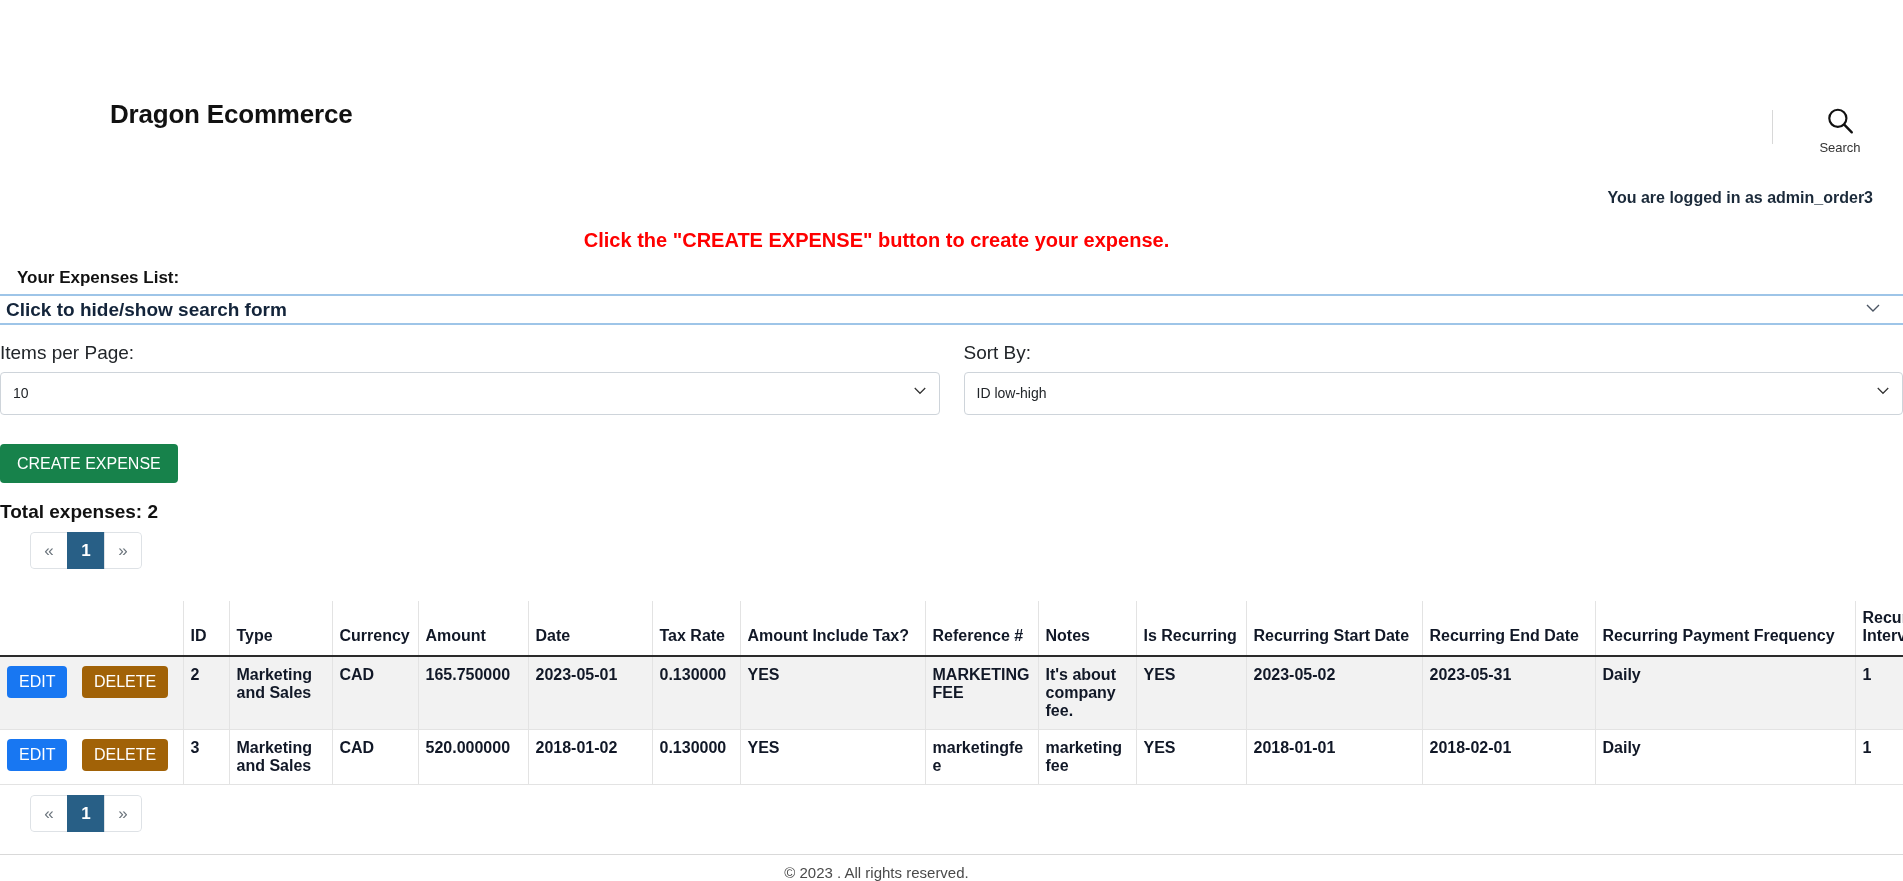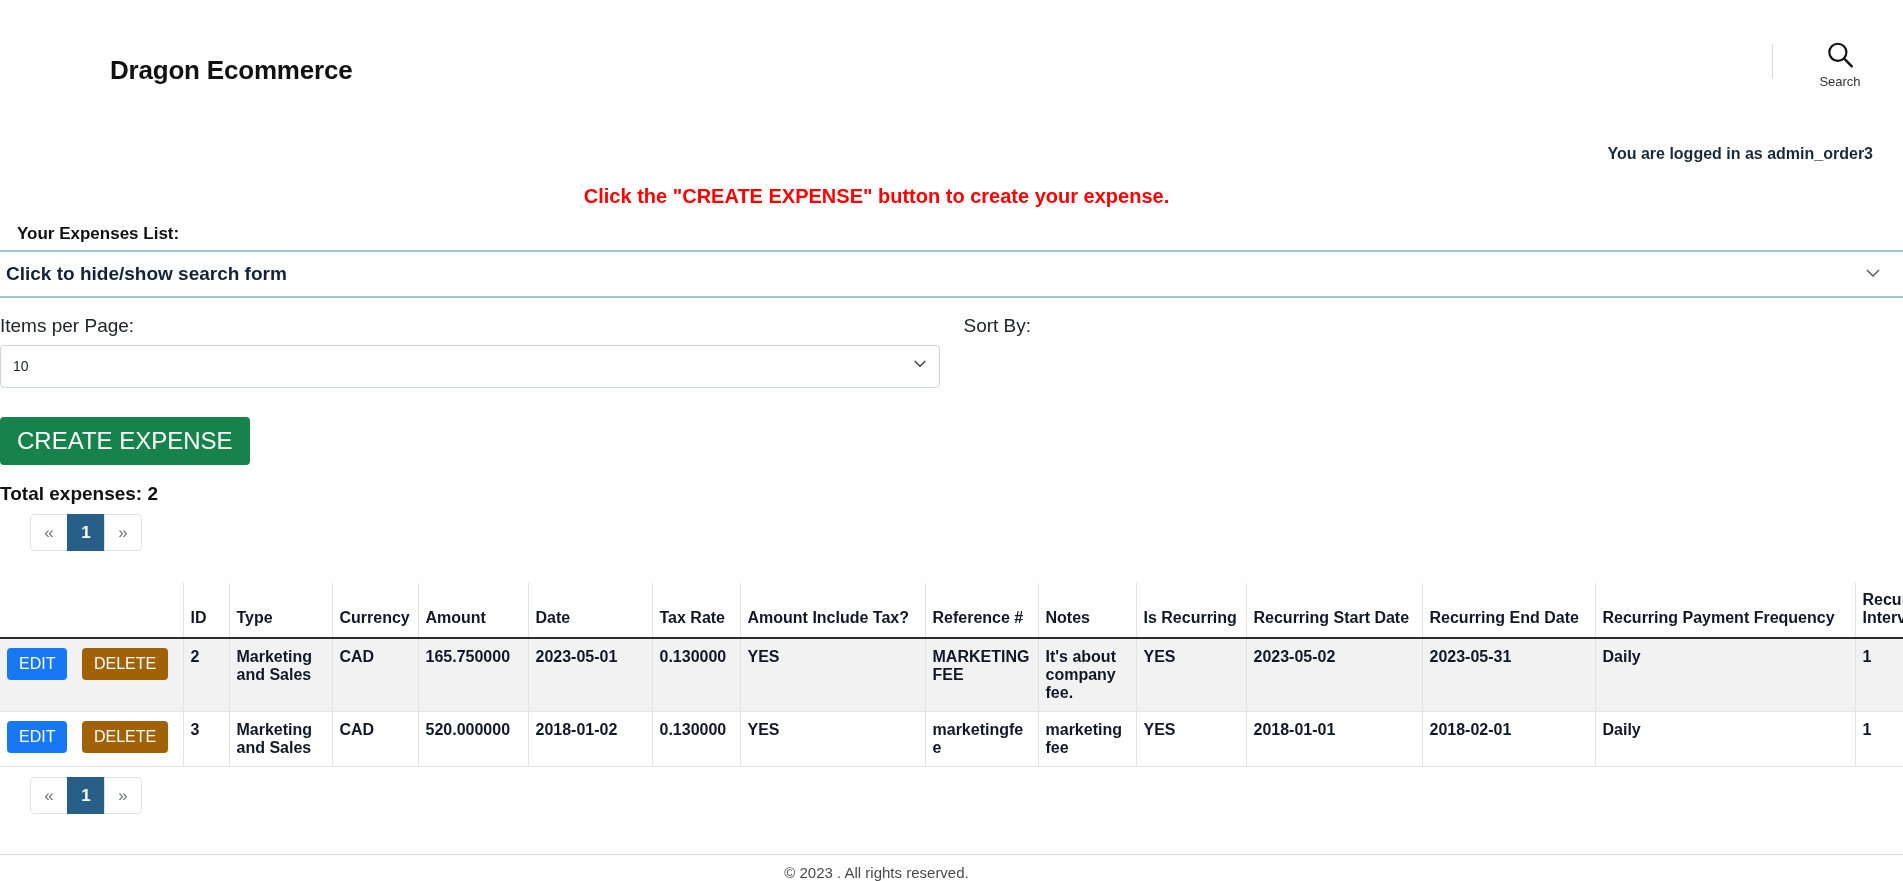--- a/index.html
+++ b/index.html
@@ -20,35 +20,36 @@
     width: 1903px;
     height: 881px;
     overflow: hidden;
   }
 
   
   .site-header {
     position: relative;
     height: 130px;
     padding: 0 0 0 0;
+    margin-top: 44px;
   }
   .brand {
     position: absolute;
     left: 110px;
     top: 55px;
     font-size: 26px;
     font-weight: 700;
     letter-spacing: -0.2px;
     color: #111111;
     white-space: nowrap;
   }
   .header-right {
     position: absolute;
     right: 30px;
-    top: 40px;
+    top: 62px;
     display: flex;
     align-items: flex-start;
     gap: 0;
   }
   .header-divider {
     width: 1px;
     height: 34px;
     background: #d8d8d8;
     margin-right: 34px;
     margin-top: 4px;
@@ -103,21 +104,21 @@
     color: #111;
     margin: 16px 0 6px 0;
     padding-left: 17px;
   }
 
   
   .accordion {
     border-top: 2px solid #9ec5e8;
     border-bottom: 2px solid #9ec5e8;
     background: #ffffff;
-    height: 48px;
+    height: 31px;
     display: flex;
     align-items: center;
     justify-content: space-between;
     padding: 0 22px 0 6px;
     cursor: pointer;
   }
   .accordion-label {
     font-size: 19px;
     font-weight: 700;
     color: #13243a;
@@ -168,21 +169,21 @@
   }
 
   
   .create-btn {
     display: inline-block;
     margin-top: 29px;
     background: #17824b;
     color: #ffffff;
     border: none;
     border-radius: 4px;
-    font-size: 24px;
+    font-size: 16px;
     padding: 11px 17px;
     line-height: 1.1;
     cursor: pointer;
     font-family: "Liberation Sans", sans-serif;
   }
 
   .total-expenses {
     font-size: 19px;
     font-weight: 700;
     color: #111;
@@ -339,20 +340,28 @@
           <span class="caret">
             <svg viewBox="0 0 16 16" width="14" height="14" aria-hidden="true">
               <polyline points="2,5 8,11 14,5" fill="none" stroke="#333333" stroke-width="1.4"></polyline>
             </svg>
           </span>
         </div>
       </div>
 
       <div class="control">
         <div class="control-label">Sort By:</div>
+        <div class="select-box">
+          <span>ID low-high</span>
+          <span class="caret">
+            <svg viewBox="0 0 16 16" width="14" height="14" aria-hidden="true">
+              <polyline points="2,5 8,11 14,5" fill="none" stroke="#333333" stroke-width="1.4"></polyline>
+            </svg>
+          </span>
+        </div>
       </div>
     </div>
 
     
     <button class="create-btn">CREATE EXPENSE</button>
 
     
     <div class="total-expenses">Total expenses: 2</div>
 
     

